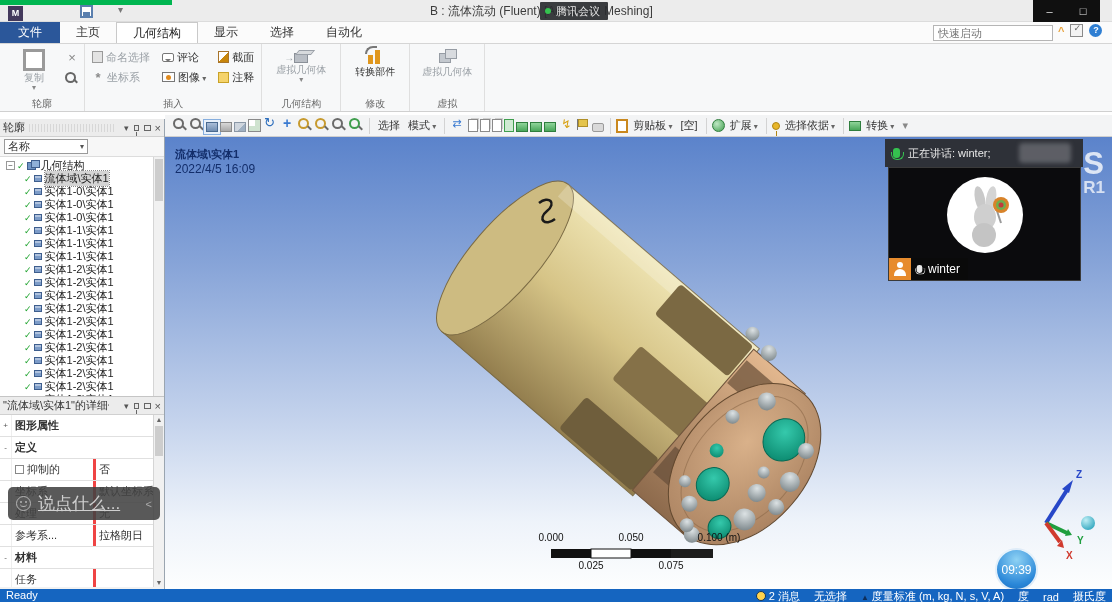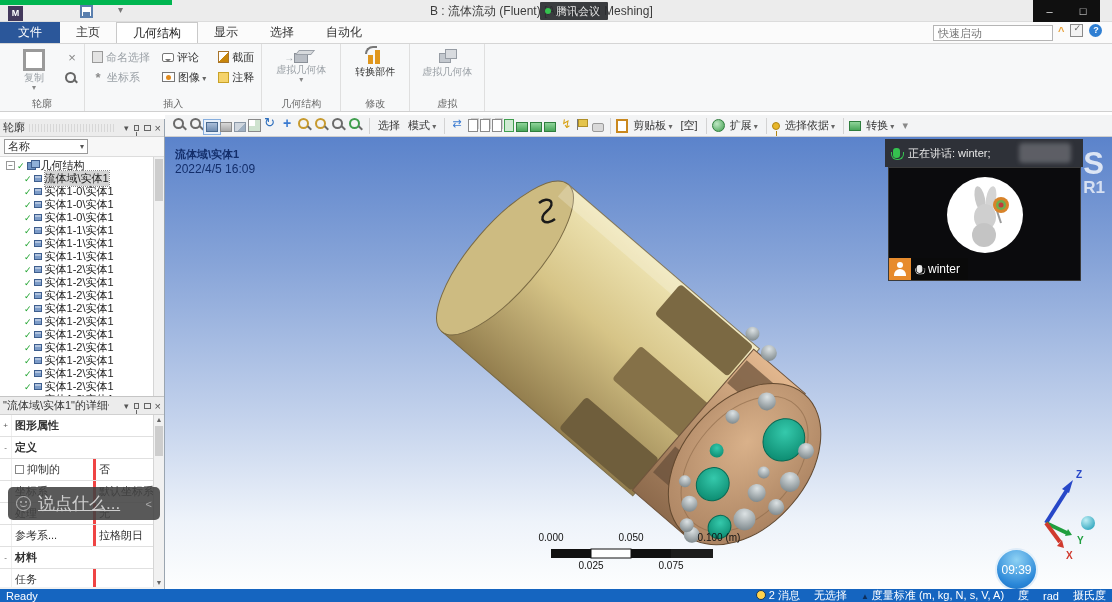--- a/index.html
+++ b/index.html
@@ -164,21 +164,21 @@
   .person-sq { width:22px; height:22px; background:#e78b2d; position:relative; flex:none; }
   .person-sq::before { content:""; position:absolute; left:8px; top:4px; width:6px; height:6px; border-radius:50%; background:#fff; }
   .person-sq::after { content:""; position:absolute; left:5px; top:11px; width:12px; height:7px; border-radius:6px 6px 0 0; background:#fff; }
   .name-chip .nm { color:#fff; font-size:12px; }
   .name-chip .mic { transform:scale(.8); }
 
   
   .time-badge { position:absolute; left:995px; top:548px; width:43px; height:43px; border-radius:50%; background:radial-gradient(circle at 50% 25%,#8ed2f4,#2a87d8 70%,#1b6cbe); border:2px solid rgba(255,255,255,.85); color:#fff; font-size:12px; display:flex; align-items:center; justify-content:center; z-index:8; }
 
   
-  .statusbar { position:absolute; left:0; top:589px; width:1112px; height:13px; background:#1565c0; color:#fff; font-size:11px; display:flex; align-items:center; padding:0 6px; z-index:10; }
+  .statusbar { position:absolute; left:0; top:589px; width:1112px; height:13px; background:#1565c0; color:#fff; font-size:11px; display:flex; align-items:flex-start; padding:0 6px; z-index:10; }
   .statusbar .right { margin-left:auto; display:flex; align-items:center; gap:14px; }
   .s-ic-msg { width:10px; height:10px; border-radius:50%; background:#ffd34d; border:1px solid #16365c; display:inline-block; margin-right:3px; vertical-align:-1px; }
   .s-tri { font-size:8px; color:#0e2f5c; margin-right:3px; }
 </style>
 </head>
 <body>
 
 <div id="app">
 
   <div class="titlebar">

